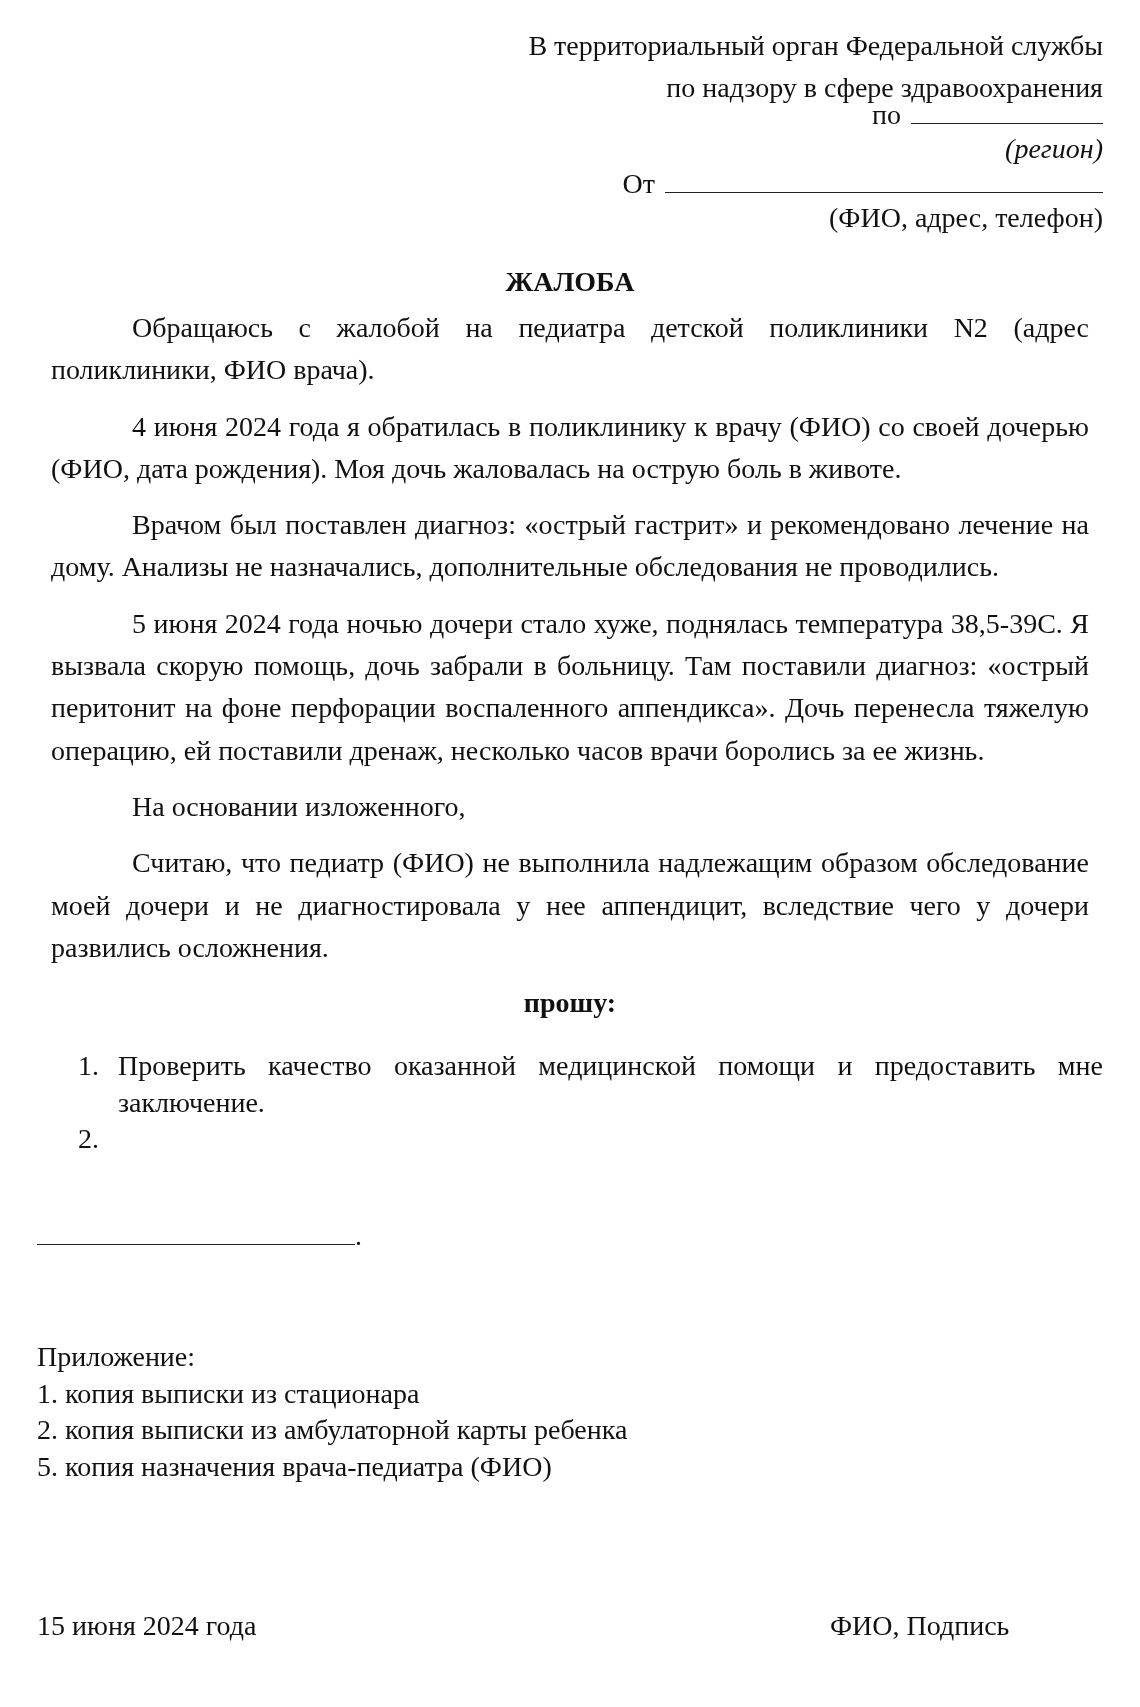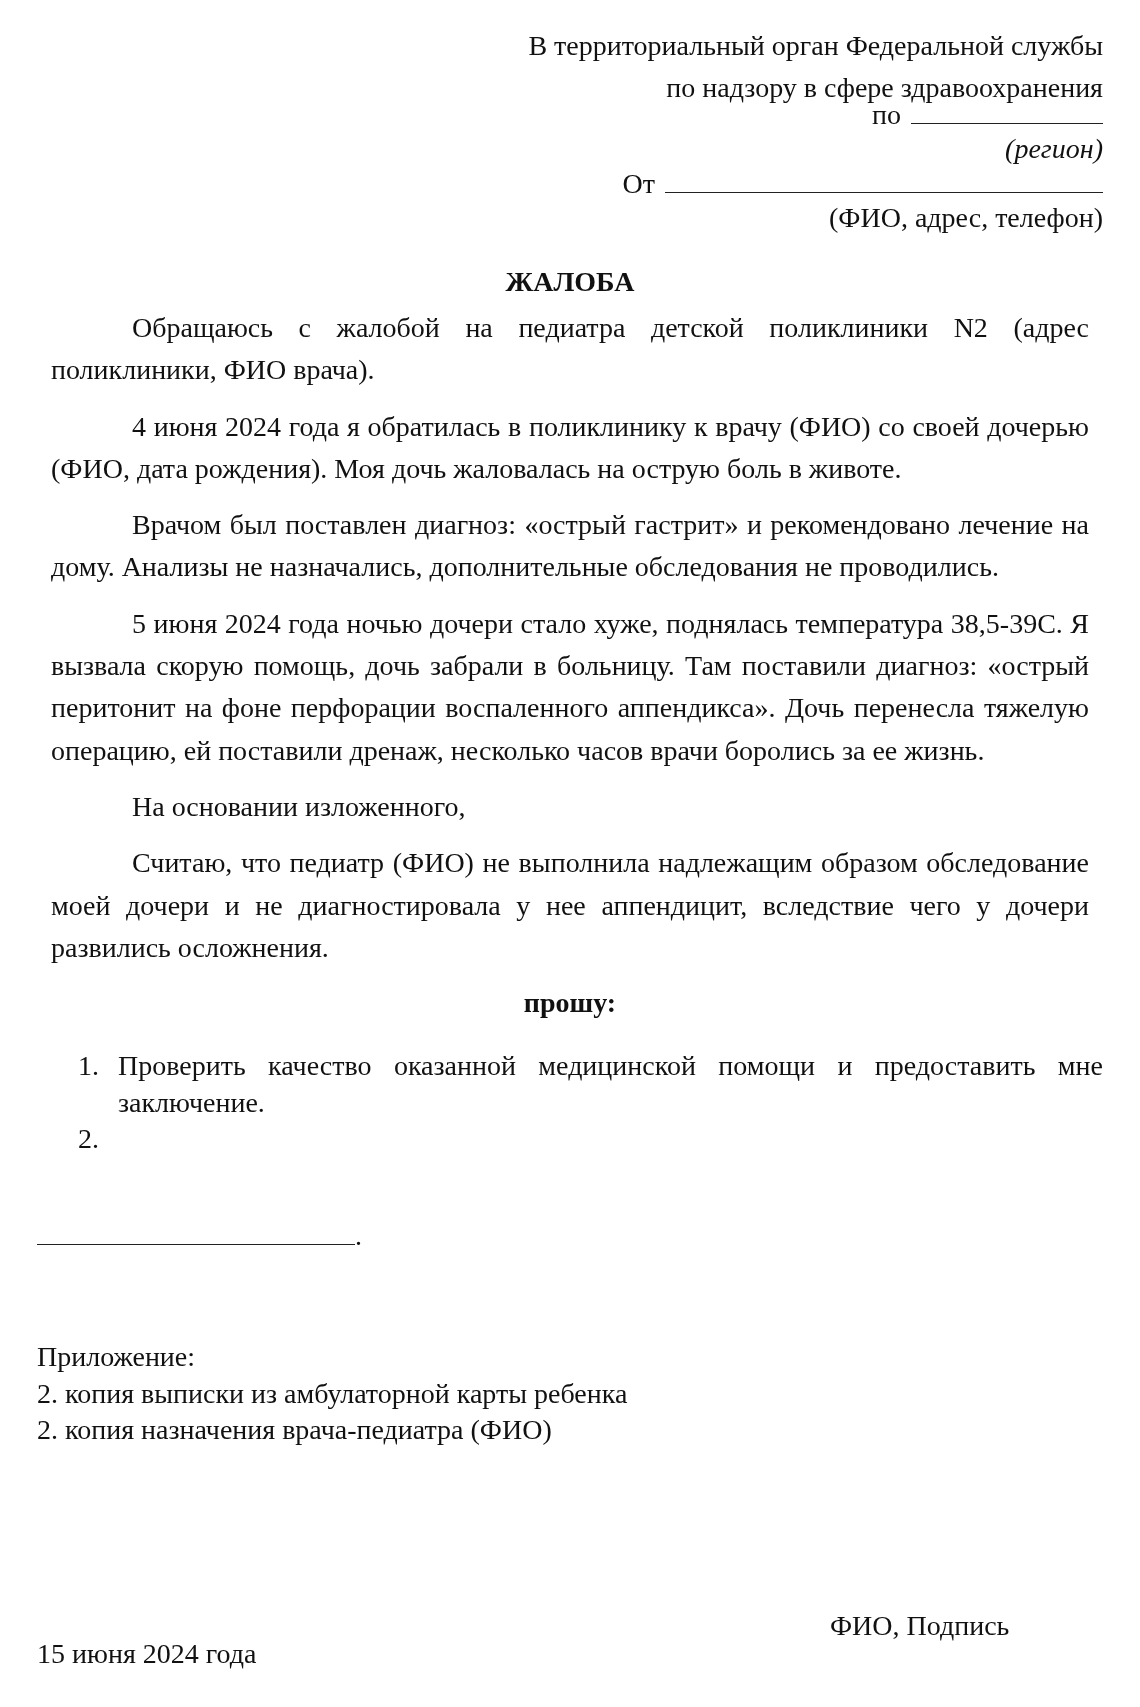--- a/index.html
+++ b/index.html
@@ -14,21 +14,21 @@
   .title { position: absolute; left: 0; right: 0; text-align: center; font-weight: bold; line-height: 40px; }
   .body { position: absolute; left: 0; width: 1066px; line-height: 42.3px; }
   .body p { margin: 14px; text-align: justify; text-indent: 81px; }
   .proshu { position: absolute; left: 0; right: 0; text-align: center; font-weight: bold; line-height: 40px; }
   ol.req { position: absolute; left: 0; width: 1066px; margin: 0; padding: 0; list-style: none; line-height: 36.5px; }
   ol.req li { position: relative; padding-left: 81px; text-align: justify; }
   ol.req li .num { position: absolute; left: 41px; }
   .answer { position: absolute; left: 0; width: 1066px; line-height: 48px; white-space: nowrap; }
   .answer .blank { display: inline-block; width: 318px; border-bottom: 1.6px solid #222; height: 20px; }
   .attach { position: absolute; left: 0; line-height: 36.5px; white-space: nowrap; }
-  .footer-date { position: absolute; left: 0; white-space: nowrap; margin-top: 28px; }
+  .footer-date { position: absolute; left: 0; white-space: nowrap; }
   .footer-sign { position: absolute; left: 793px; white-space: nowrap; }
 </style>
 </head>
 <body>
 
 <div class="page">
 
   <div class="hdr" style="top:28px;">В территориальный орган Федеральной службы</div>
   <div class="hdr" style="top:70px;">по надзору в сфере здравоохранения</div>
   <div class="hdr" style="top:97px;">
@@ -61,20 +61,21 @@
       <span class="num">2.</span>
     </li>
   </ol>
 
   <div class="answer" style="top:1212px;">
     <div><span class="blank"></span><span>.</span></div>
   </div>
 
   <div class="attach" style="top:1319px;margin-top:20px;">
     <div>Приложение:</div>
+    <div>1. копия выписки из стационара</div>
     <div>2. копия выписки из амбулаторной карты ребенка</div>
-    <div>2. копия назначения врача-педиатра (ФИО)</div>
+    <div>5. копия назначения врача-педиатра (ФИО)</div>
   </div>
 
   <div class="footer-date" style="top:1610px;">15 июня 2024 года</div>
   <div class="footer-sign" style="top:1610px;">ФИО, Подпись</div>
 
 </div>
 
 </body></html>

